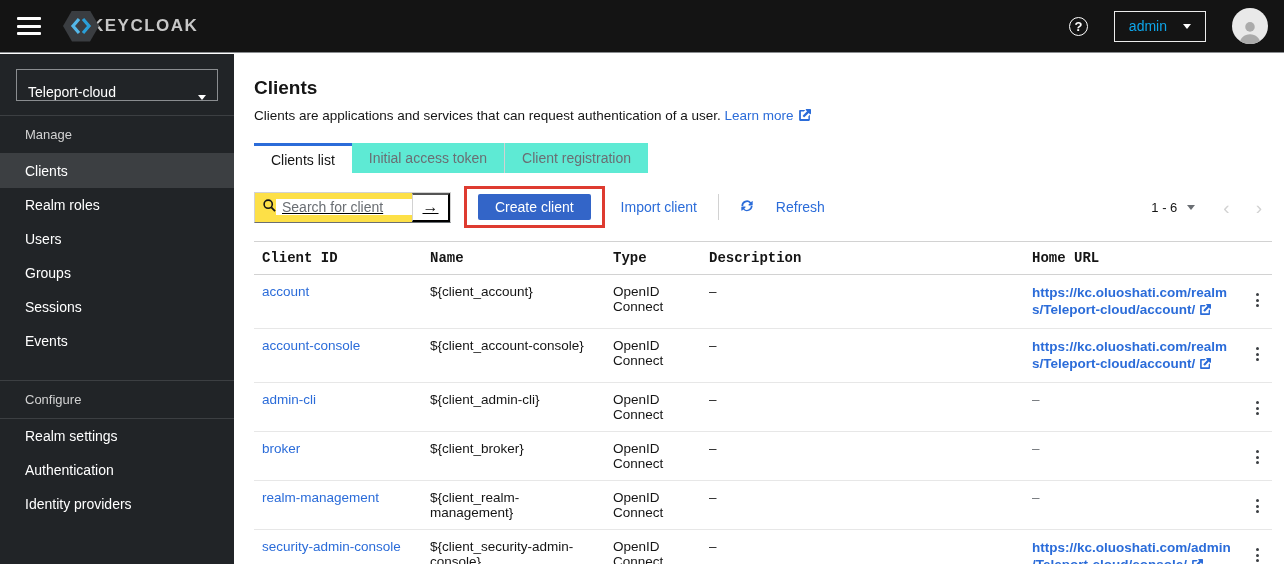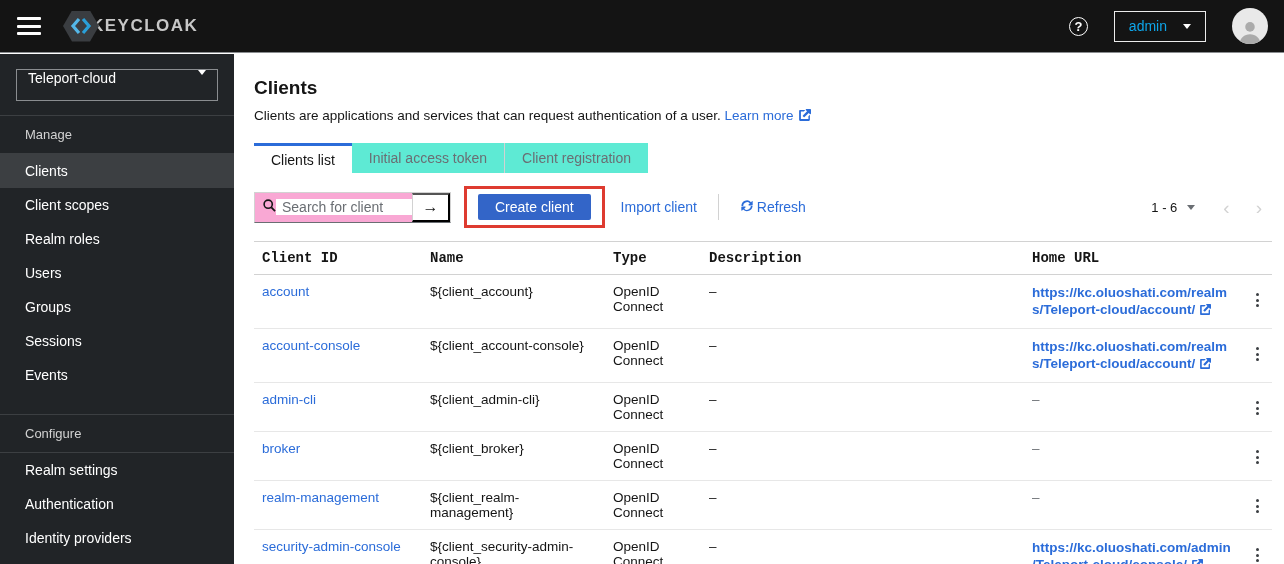--- a/index.html
+++ b/index.html
@@ -26,21 +26,21 @@
                height:31px; padding:0 14px; color:#0ea5e9; font-size:14px; cursor:pointer; }
   .caret-down { width:0; height:0; border-left:4.5px solid transparent;
                 border-right:4.5px solid transparent; border-top:5.5px solid #fff; }
   .avatar { width:36px; height:36px; border-radius:50%; background:#e9e9e9; overflow:hidden;
             display:flex; align-items:flex-end; justify-content:center; }
 
   
   .sidebar { position:absolute; left:0; top:54px; width:234px; height:510px;
              background:#212427; color:#fff; }
   .realm-select { margin:15px 16px 14px 16px; height:32px; border:1px solid #8a8d90;
-                  display:flex; align-items:flex-start; justify-content:space-between;
+                  display:flex; align-items:flex-end; justify-content:space-between;
                   padding:0 11px; font-size:14px; cursor:pointer; }
   .nav-section-title { border-top:1px solid #3c3f42; border-bottom:1px solid #3c3f42;
                        padding:11px 25px; font-size:13px; color:#d2d2d2; }
   .nav-item { padding:9px 25px; font-size:14px; color:#fff; cursor:pointer; }
   .nav-item.active { background:#3c3f42; }
   .nav-gap { height:22px; }
 
   
   .main { position:absolute; left:234px; top:54px; width:1050px; height:510px;
           background:#fff; padding:23px 22px 0 20px; overflow:hidden; }
@@ -51,37 +51,37 @@
 
   .tabs { display:flex; margin-top:19px; }
   .tab { height:30px; padding:0 17px; font-size:14px; display:flex; align-items:center;
          background:#5eead4; color:#6a6e73; border-right:1px solid #d2d2d2; cursor:pointer; }
   .tab:last-child { border-right:none; }
   .tab.active { background:#fff; color:#151515; border-top:3px solid #2b6cd9;
                 border-right:none; font-weight:400; }
 
   .toolbar { display:flex; align-items:center; margin-top:12px; height:44px; }
   .search-group { display:flex; align-items:center; height:31px; width:197px;
-                  border:1px solid #d2d2d2; border-bottom-color:#6a6e73; background:#f9a8d4; }
+                  border:1px solid #d2d2d2; border-bottom-color:#6a6e73; background:#fde047;text-decoration:underline; }
   .search-input { flex:1; border:none; outline:none; font-size:14px; padding:0 6px;
                   color:#151515; min-width:0; font-family:"Liberation Sans",sans-serif; }
   .search-input::placeholder { color:#6a6e73; }
   .search-glyph { margin-left:8px; }
   .search-go { width:38px; height:100%; border-left:1px solid #d2d2d2; background:#fff;
                font-size:16px; color:#151515; cursor:pointer; display:flex;
                align-items:center; justify-content:center; }
   .create-wrap { position:relative; margin-left:27px; }
   .btn-primary { background:#3365c8; color:#fff; border:none; font-size:14px;
                  padding:5px 17px; border-radius:2px; cursor:pointer;
                  font-family:"Liberation Sans",sans-serif; }
   .annotation-box { position:absolute; left:-14px; right:-14px; top:-8px; bottom:-8px;
                     border:3px solid #de3b30; pointer-events:none; }
   .import-link { margin-left:30px; font-size:14px; }
   .toolbar-divider { width:1px; height:26px; background:#d2d2d2; margin:0 21px; }
-  .refresh-link { display:flex; align-items:center; gap:3px; font-size:14px; }
+  .refresh-link { display:flex; align-items:center; gap:22px; font-size:14px; }
   .pagination { margin-left:auto; display:flex; align-items:center; font-size:13px; color:#151515; }
   .pagination .range { font-weight:400;text-align:center; }
   .pg-caret { width:0; height:0; border-left:4px solid transparent; border-right:4px solid transparent;
               border-top:5px solid #6a6e73; margin-left:10px; }
   .pg-chevron { color:#d2d2d2; font-size:19px; line-height:1; cursor:default; }
   .pg-prev { margin-left:28px; }
   .pg-next { margin-left:26px; }
 
   table.clients { width:100%; border-collapse:collapse; margin-top:12px; table-layout:fixed; }
   table.clients th { text-align:left; font-size:14px; font-weight:bold; color:#151515;
@@ -129,21 +129,20 @@
 </div>
 
 <div class="sidebar">
   <div class="realm-select">
     <span>Teleport-cloud</span>
     <span class="caret-down"></span>
   </div>
 
   <div class="nav-section-title">Manage</div>
   <div class="nav-item active">Clients</div>
-  <div class="nav-item">Client scopes</div>
   <div class="nav-item">Realm roles</div>
   <div class="nav-item">Users</div>
   <div class="nav-item">Groups</div>
   <div class="nav-item">Sessions</div>
   <div class="nav-item">Events</div>
 
   <div class="nav-gap"></div>
   <div class="nav-section-title">Configure</div>
   <div class="nav-item">Realm settings</div>
   <div class="nav-item">Authentication</div>

